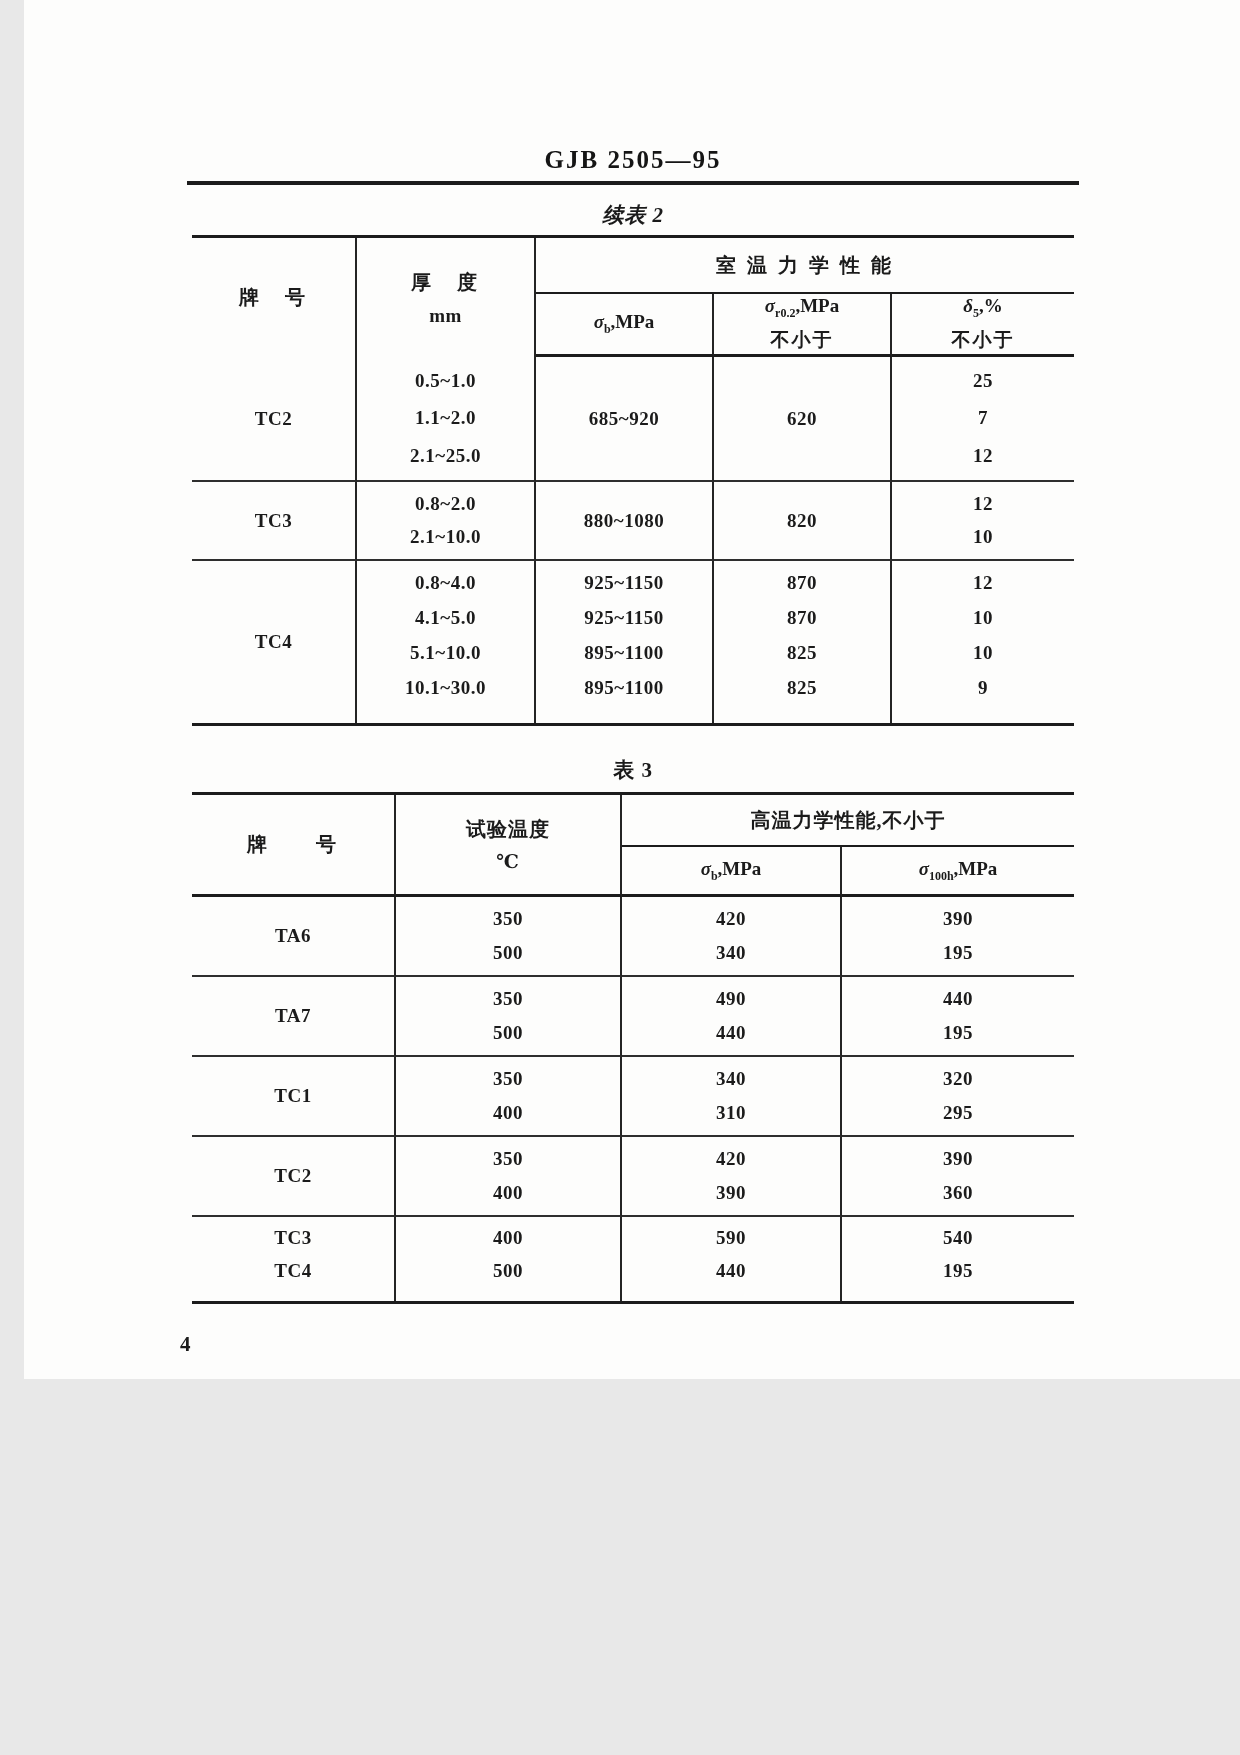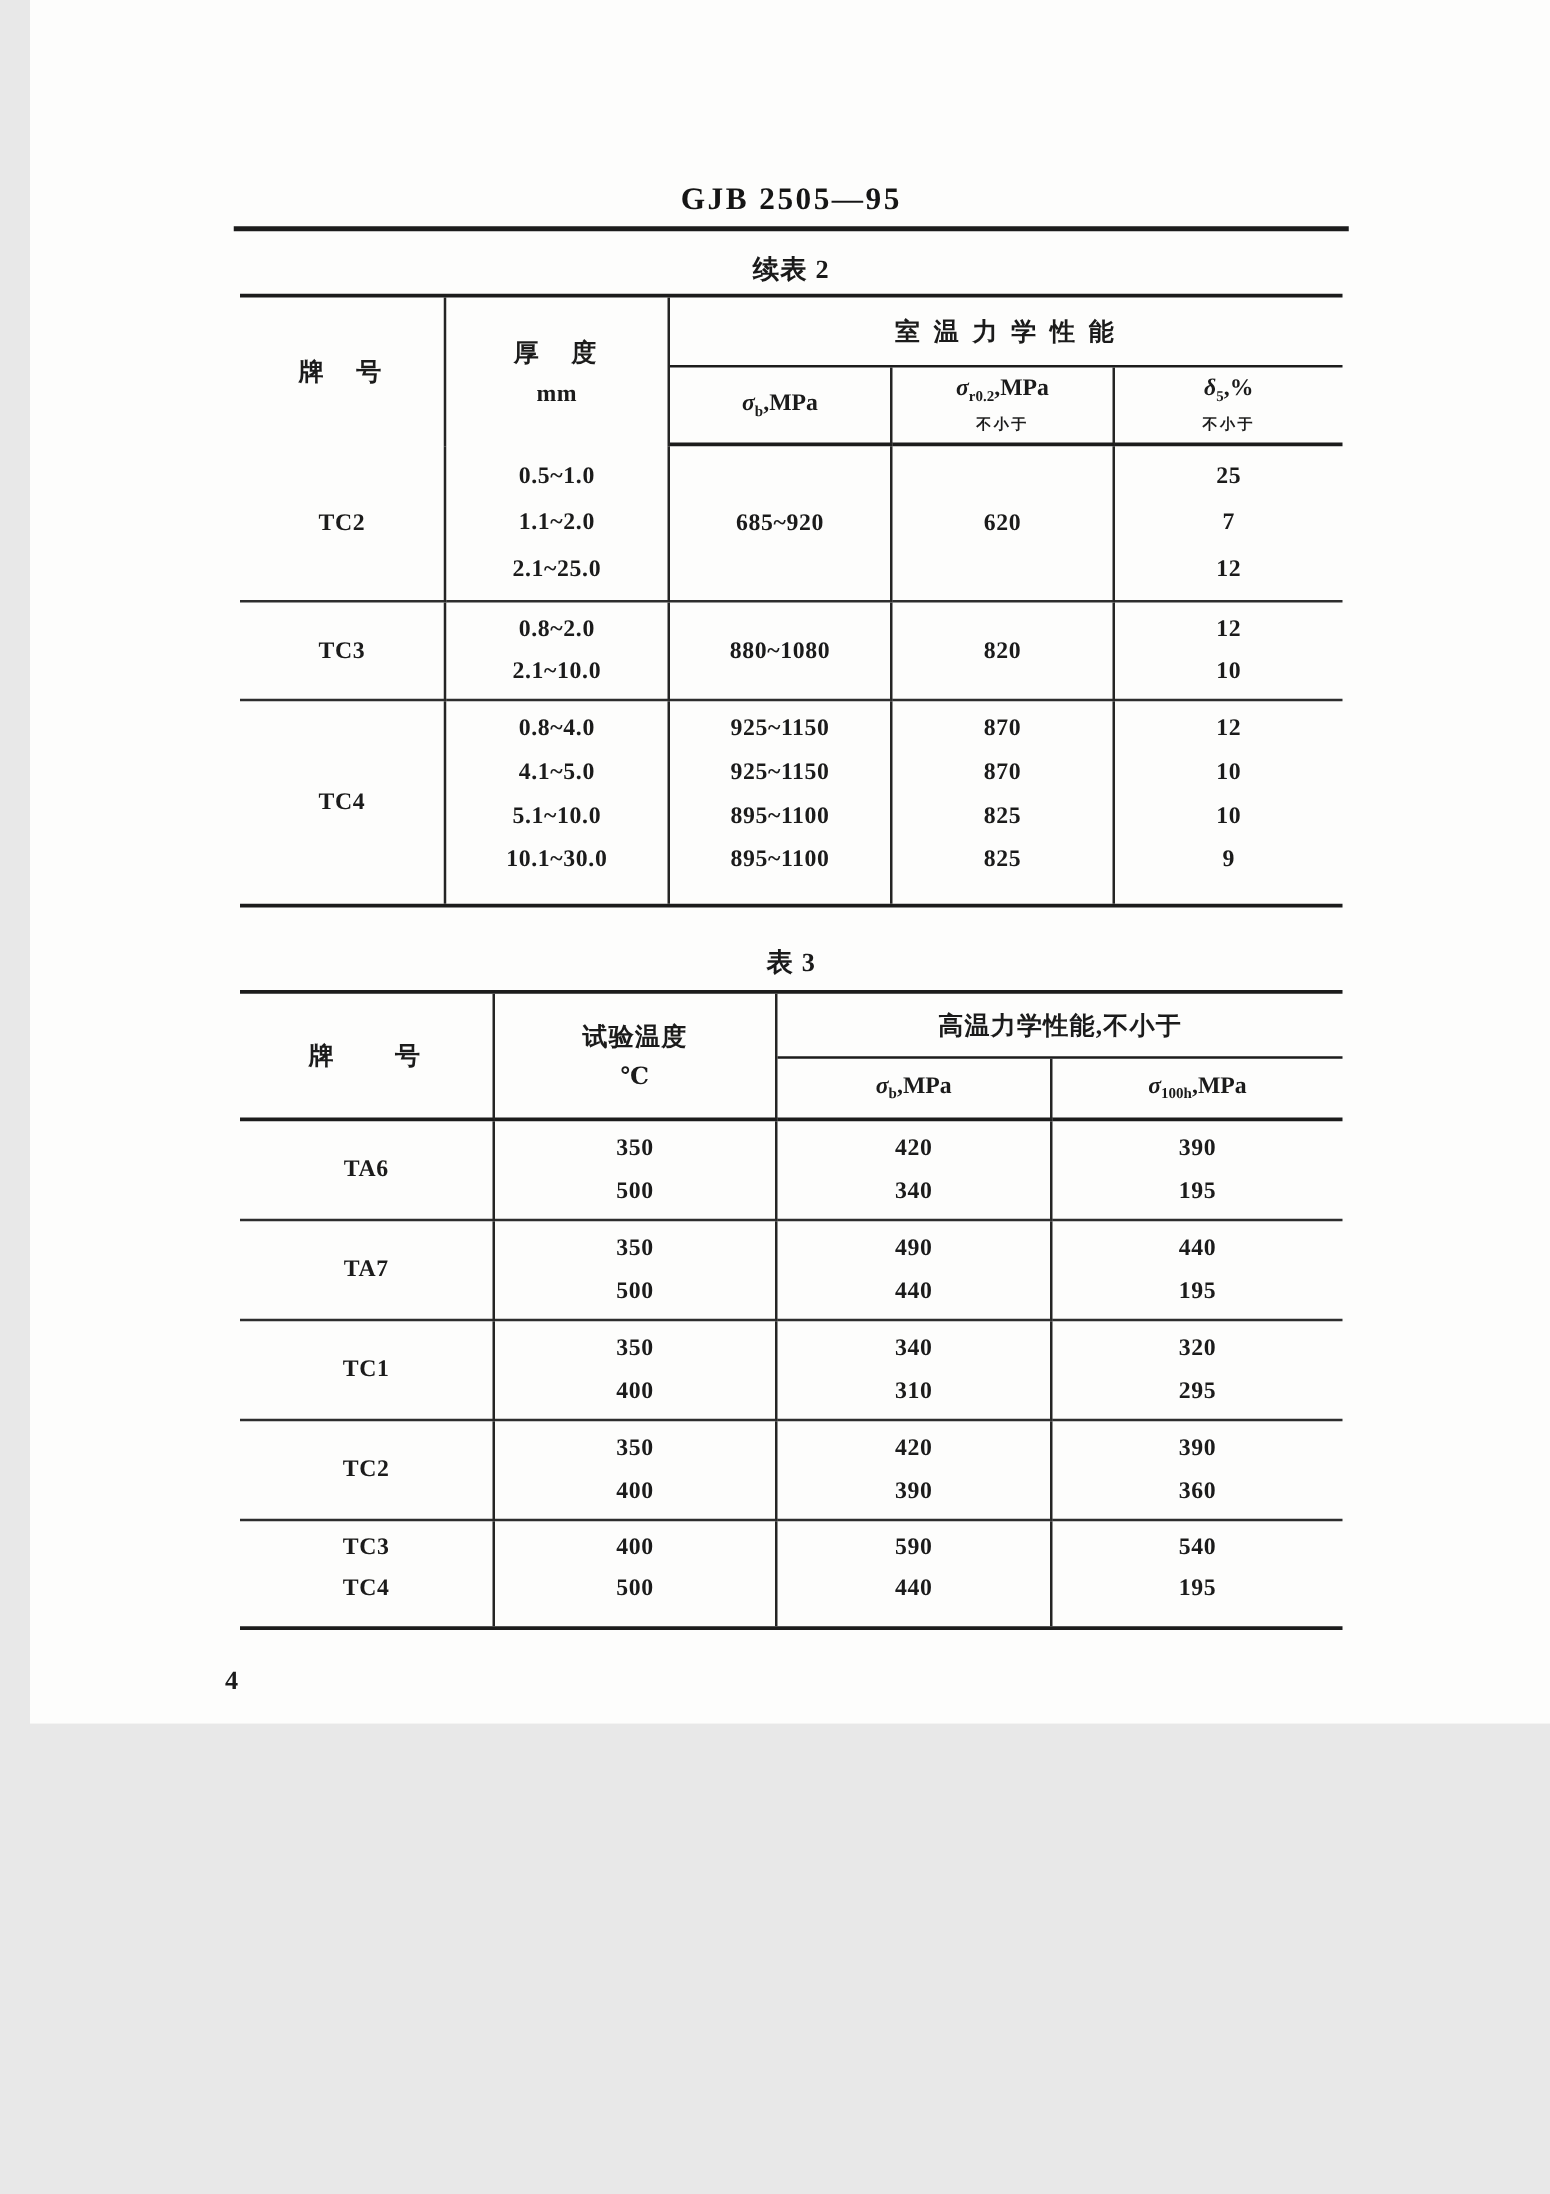--- a/index.html
+++ b/index.html
@@ -29,21 +29,21 @@
     width:892px; height:4px;
     background:#1c1c1c;
   }
   .tbl-caption {
     text-align:center;
     font-size:21px;
     font-weight:bold;
     color:#1a1a1a;
     letter-spacing:1px;
   }
-  .cap2 { margin-top:16px; }
+  .cap2 { margin-top:16px;font-style:italic; }
   .cap3 { margin-top:30px; }
 
   .grid { display:grid; border-top:3px solid #1c1c1c; border-bottom:3px solid #1c1c1c; }
   .t2 {
     margin-top:6px;
     grid-template-columns:165px 179px 178px 178px 182px;
     grid-template-rows:56px 63px 125px 79px 162px;
   }
   .t3 {
     margin-top:8px;
@@ -52,21 +52,21 @@
   }
   .c { display:flex; align-items:center; justify-content:center; text-align:center; }
   .stack { flex-direction:column; justify-content:space-around; padding:5px 0;align-items:center; }
   .stack2 { flex-direction:column; justify-content:center; gap:9px; }
   .br { border-right:2px solid #242424; }
   .bb1 { border-bottom:2px solid #2e2e2e; }   
   .bb2 { border-bottom:3px solid #1c1c1c; }   
   .bbg { border-bottom:2px solid #1c1c1c; }   
 
   .cn  { font-size:20px; font-weight:bold; letter-spacing:3px; }
-  .cns { font-size:12px; font-weight:bold; letter-spacing:2px; }
+  .cns { font-size:19px; font-weight:bold; letter-spacing:2px; }
   .num { font-size:19px; font-weight:bold; letter-spacing:0.5px; }
   .sym { font-size:19px; font-weight:bold; }
   .sym .g { font-style:italic; }
   .sym sub { font-size:12px; font-weight:bold; }
 
   .page-number {
     margin-top:28px;
     margin-left:-12px;
     font-size:21px;
     font-weight:bold;

